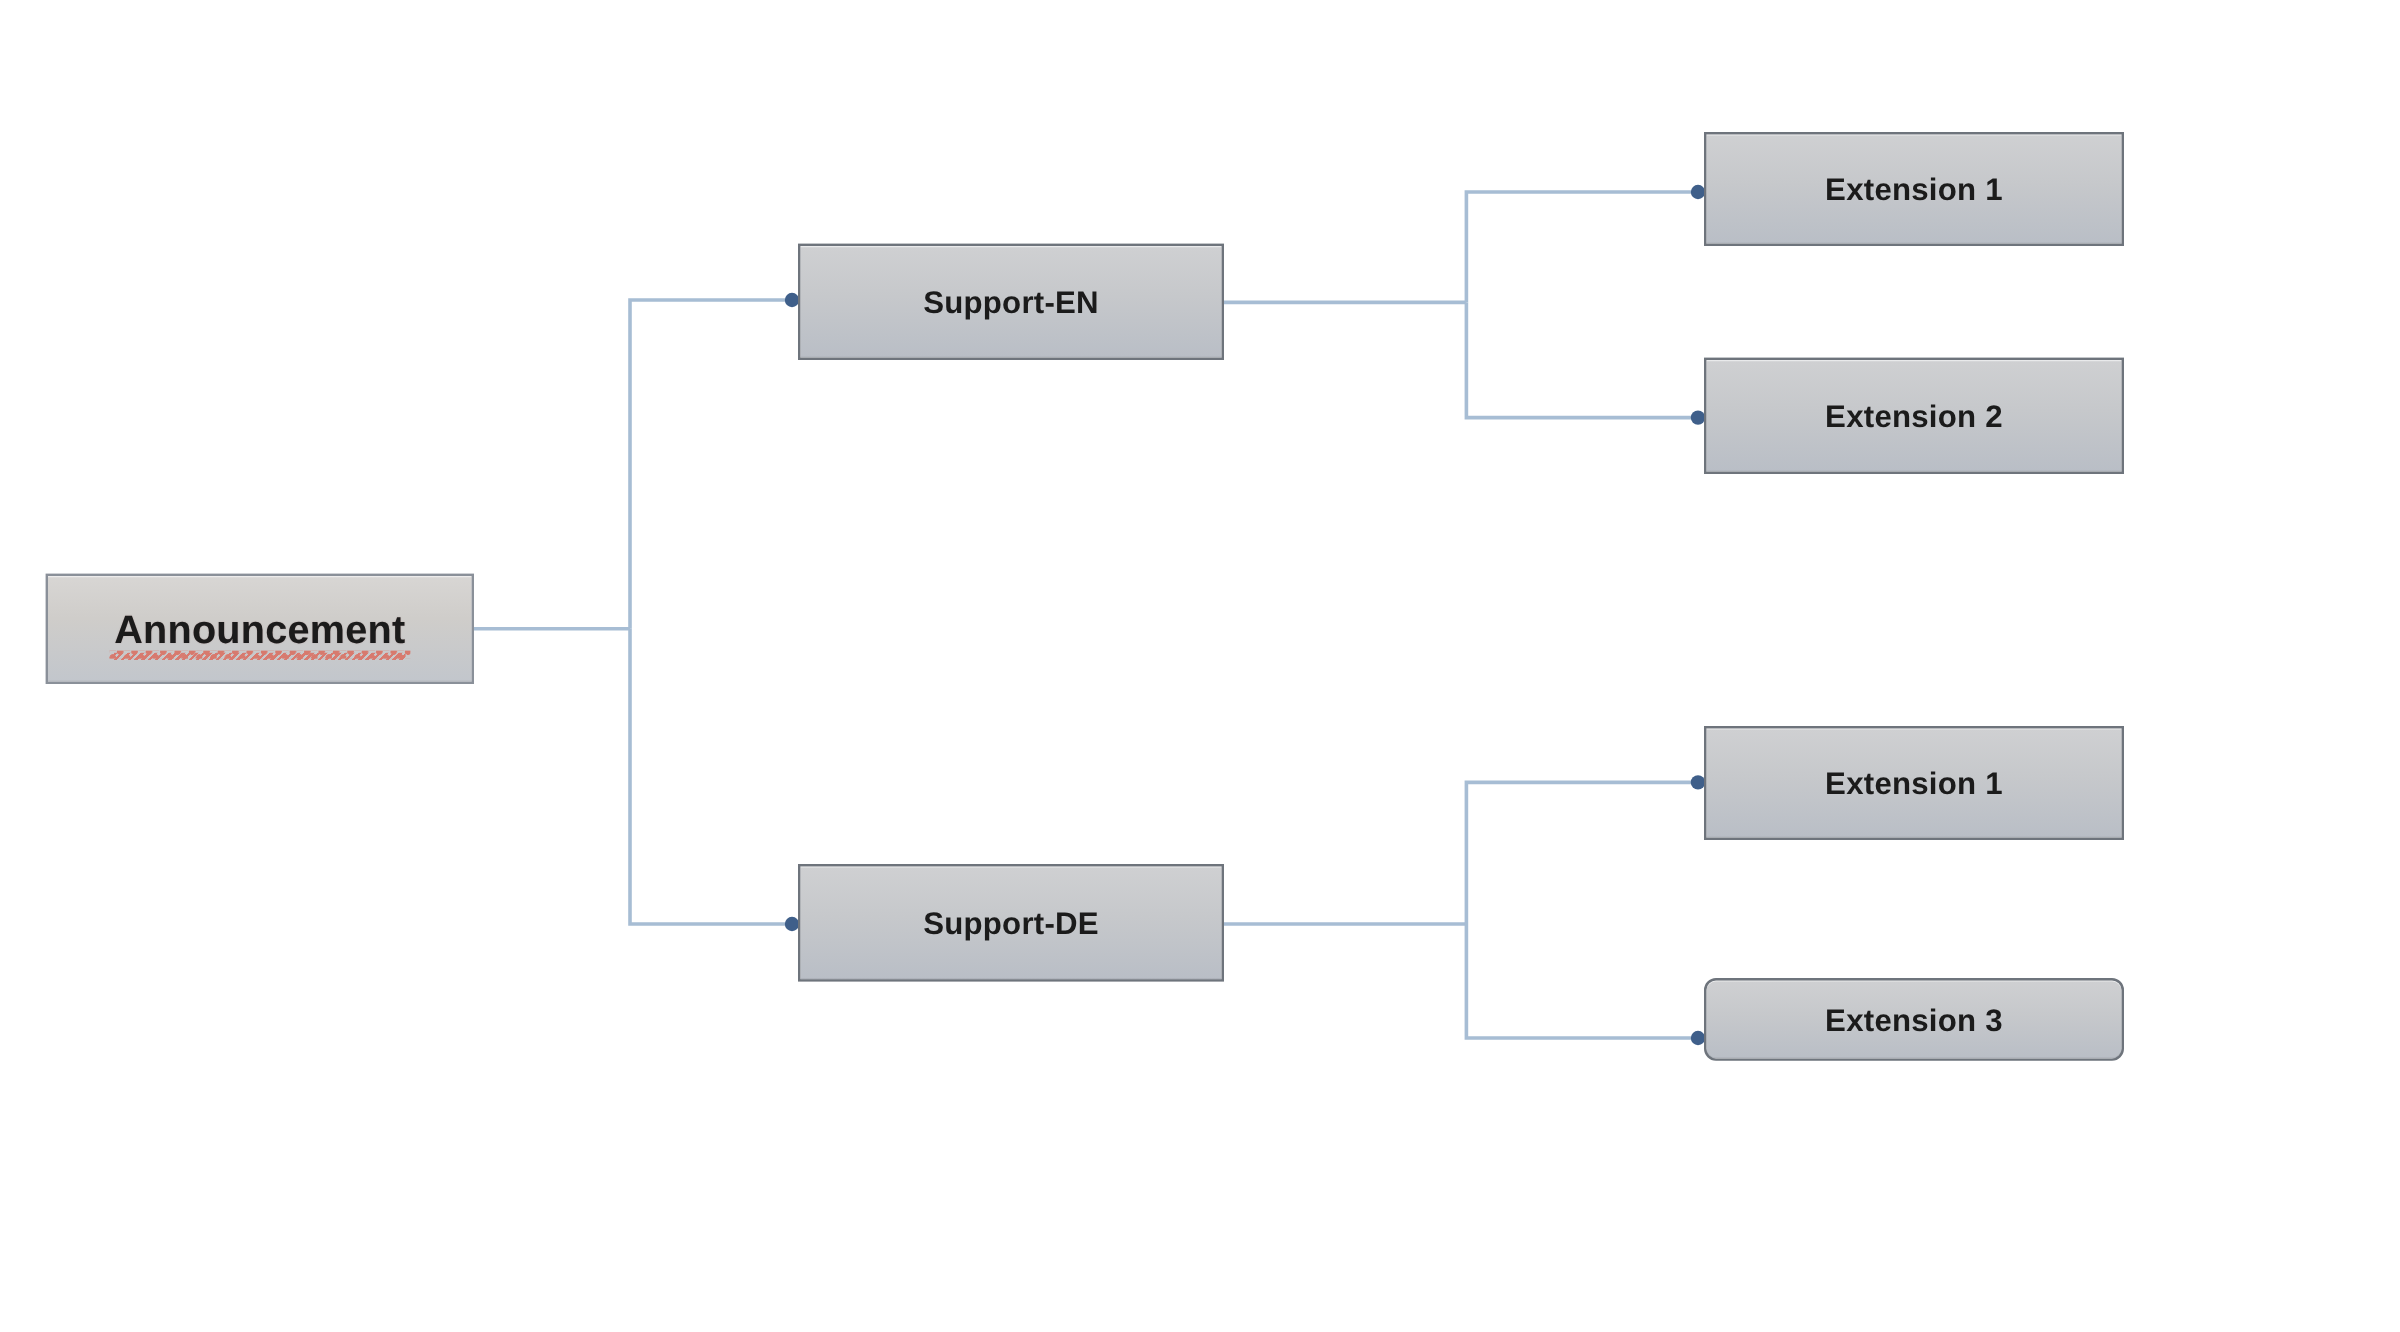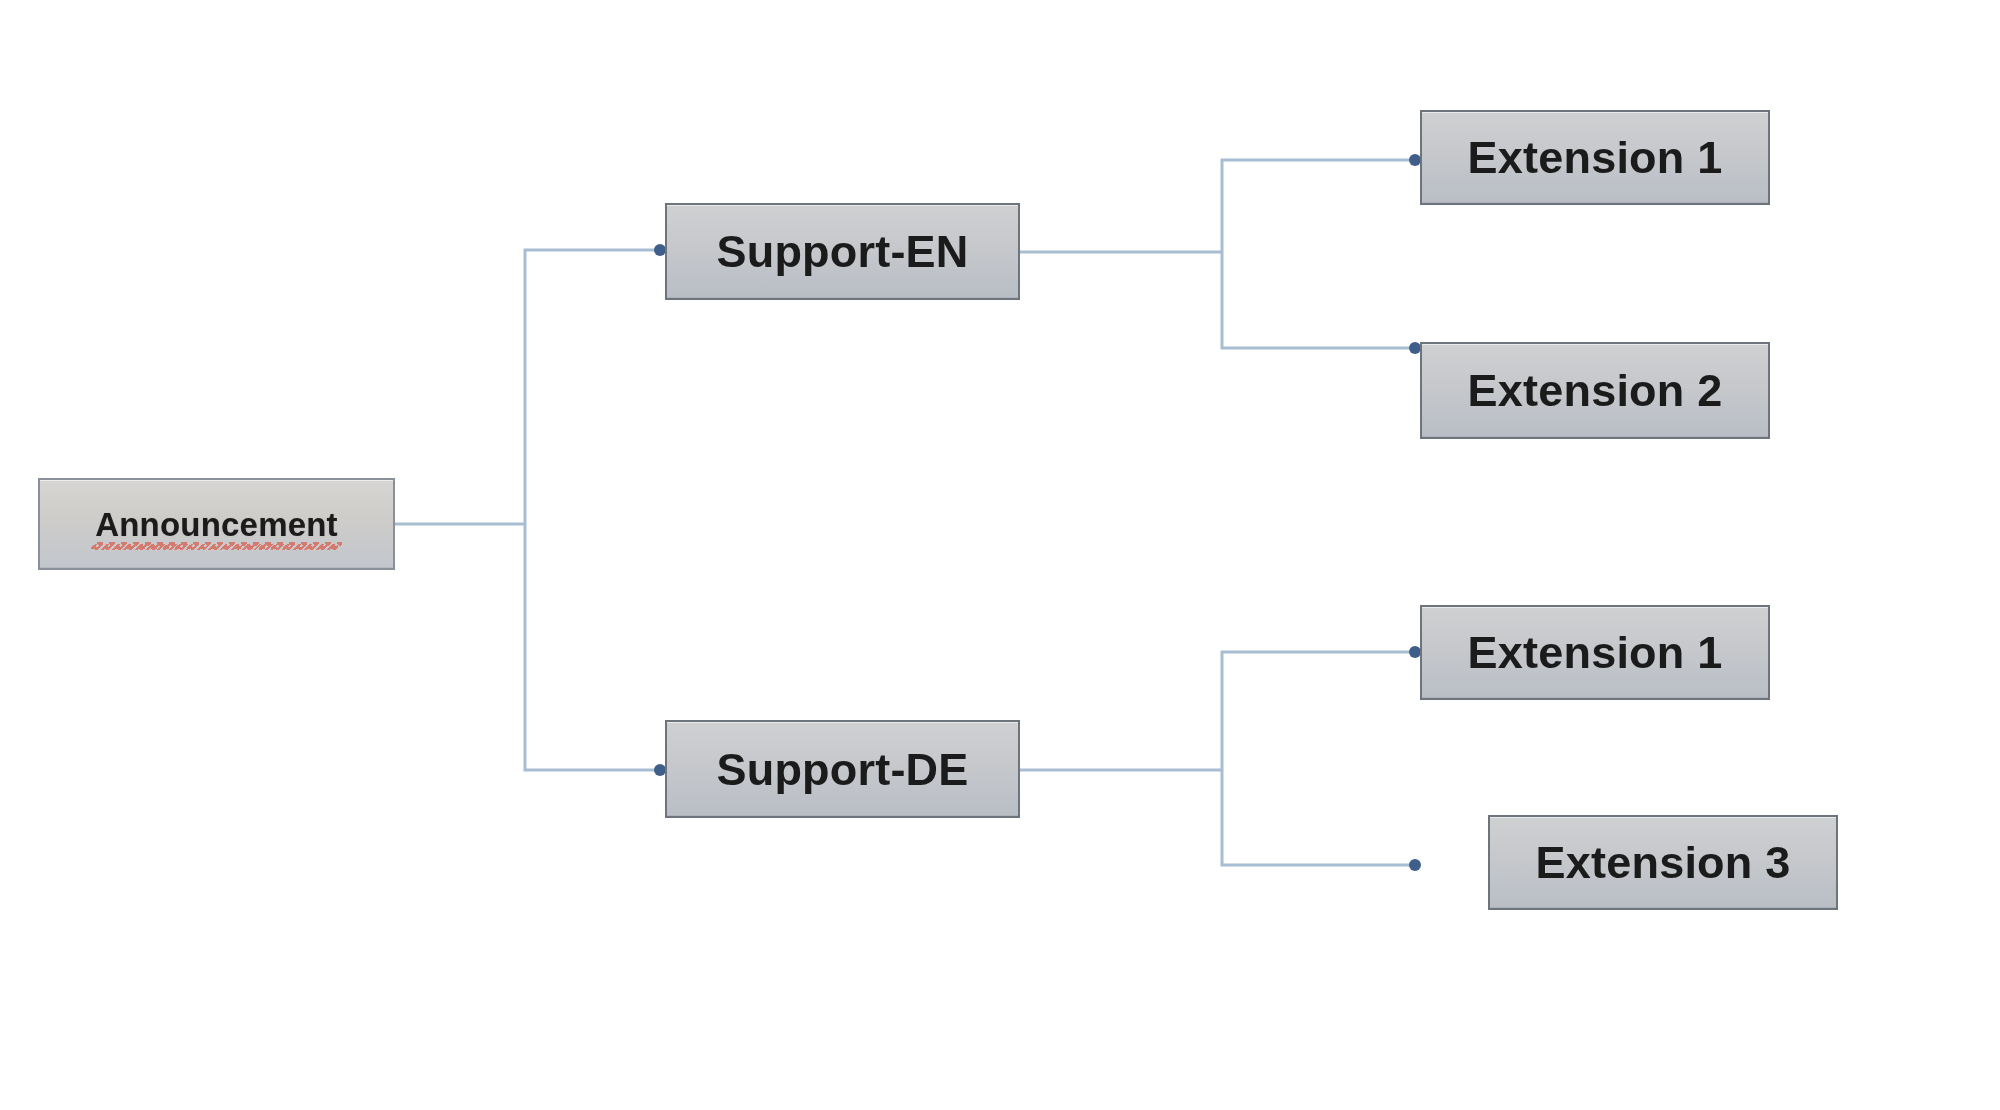--- a/index.html
+++ b/index.html
@@ -37,21 +37,21 @@
     box-shadow: inset 0 1px 0 rgba(255,255,255,0.55),
                 inset 0 -1px 0 rgba(0,0,0,0.06);
   }
   .node-root {
     background: linear-gradient(180deg, #d8d6d4 0%, #cfcdca 40%, #c2c6cc 100%);
     border: 2px solid #8a9099;
     align-items: center;
   }
   .node-label {
     font-family: "Liberation Sans", sans-serif;
-    font-size: 45px;
+    font-size: 26px;
     font-weight: 600;
     color: #1b1b1b;
     letter-spacing: 0.2px;
     white-space: nowrap;
     position: relative;
     line-height: 1;
   }
   .node-root .node-label {
     font-size: 33px;
   }
@@ -118,25 +118,25 @@
   </div>
 
   <div class="node" style="left:665px; top:203px; width:355px; height:97px;">
     <span class="node-label">Support-EN</span>
   </div>
 
   <div class="node" style="left:1420px; top:110px; width:350px; height:95px;">
     <span class="node-label">Extension 1</span>
   </div>
 
-  <div class="node" style="left:1420px; top:298px; width:350px; height:97px;margin-top:44px;">
+  <div class="node" style="left:1420px; top:298px; width:350px; height:97px;">
     <span class="node-label">Extension 2</span>
   </div>
 
   <div class="node" style="left:1420px; top:605px; width:350px; height:95px;">
     <span class="node-label">Extension 1</span>
   </div>
 
-  <div class="node" style="left:1488px; top:815px; width:350px; height:95px;">
+  <div class="node" style="left:1420px; top:815px; width:350px; height:69px;border-radius:10px;">
     <span class="node-label">Extension 3</span>
   </div>
 
 </div>
 
 </body></html>

